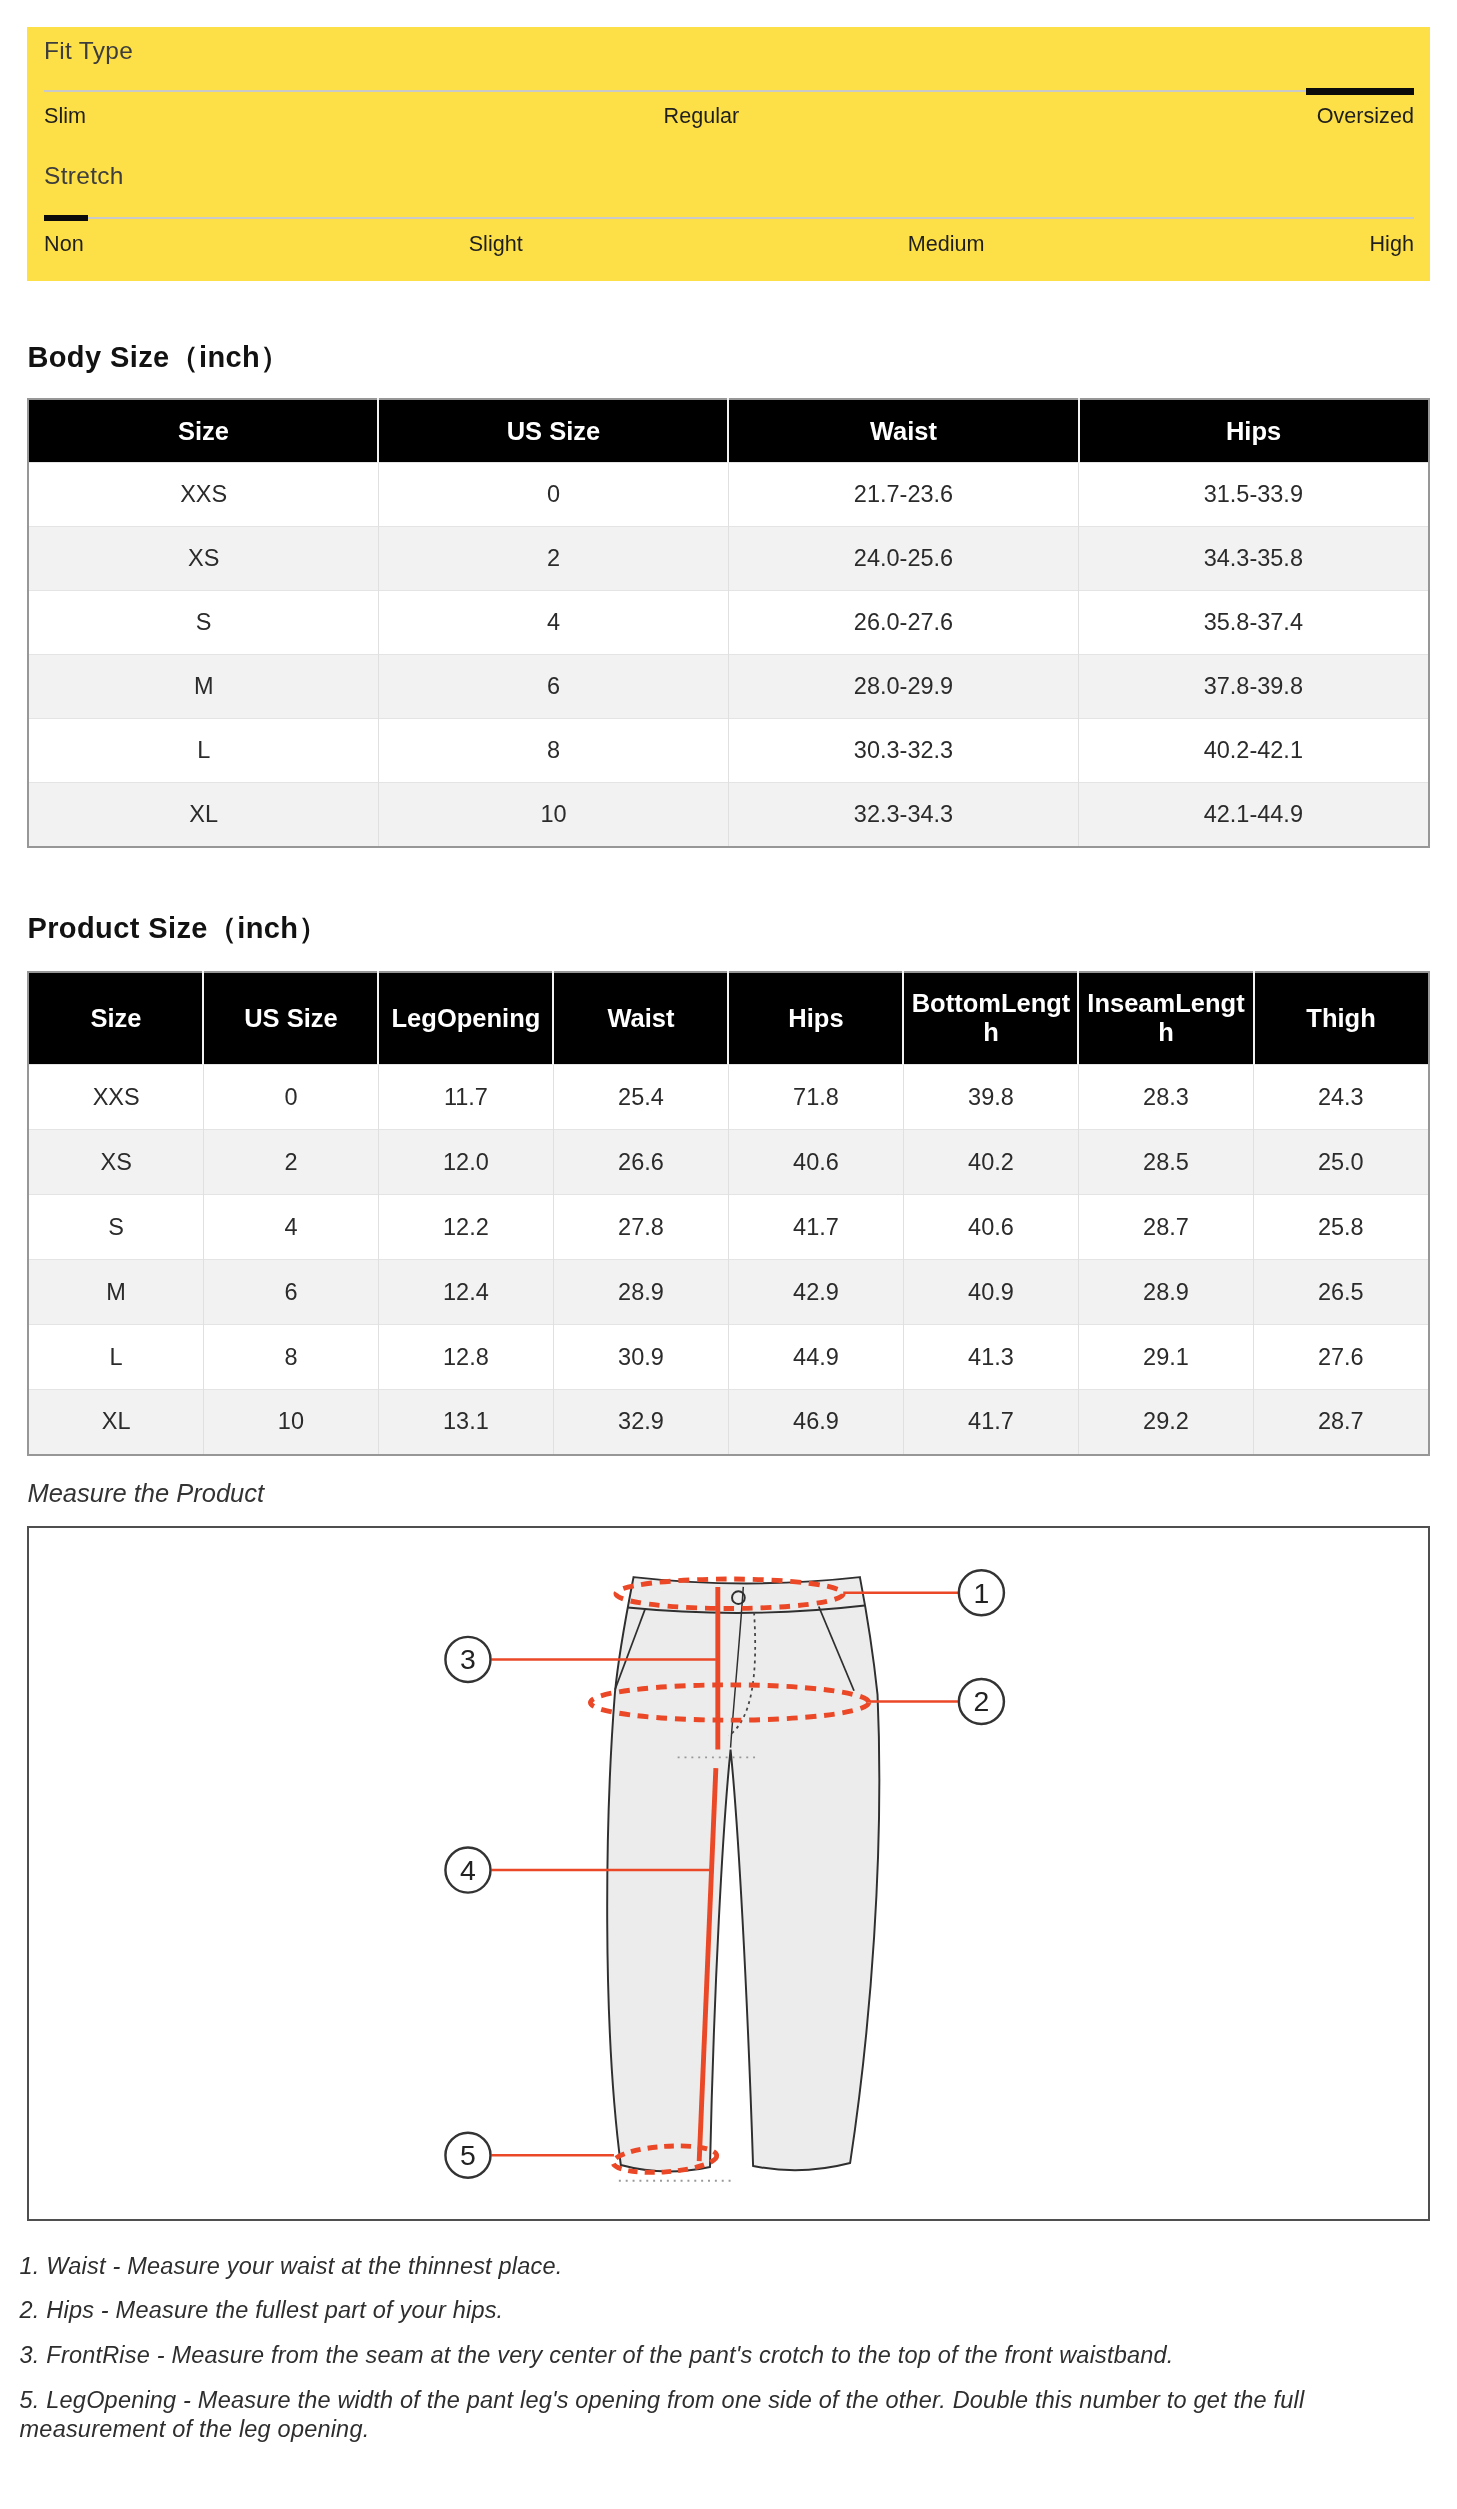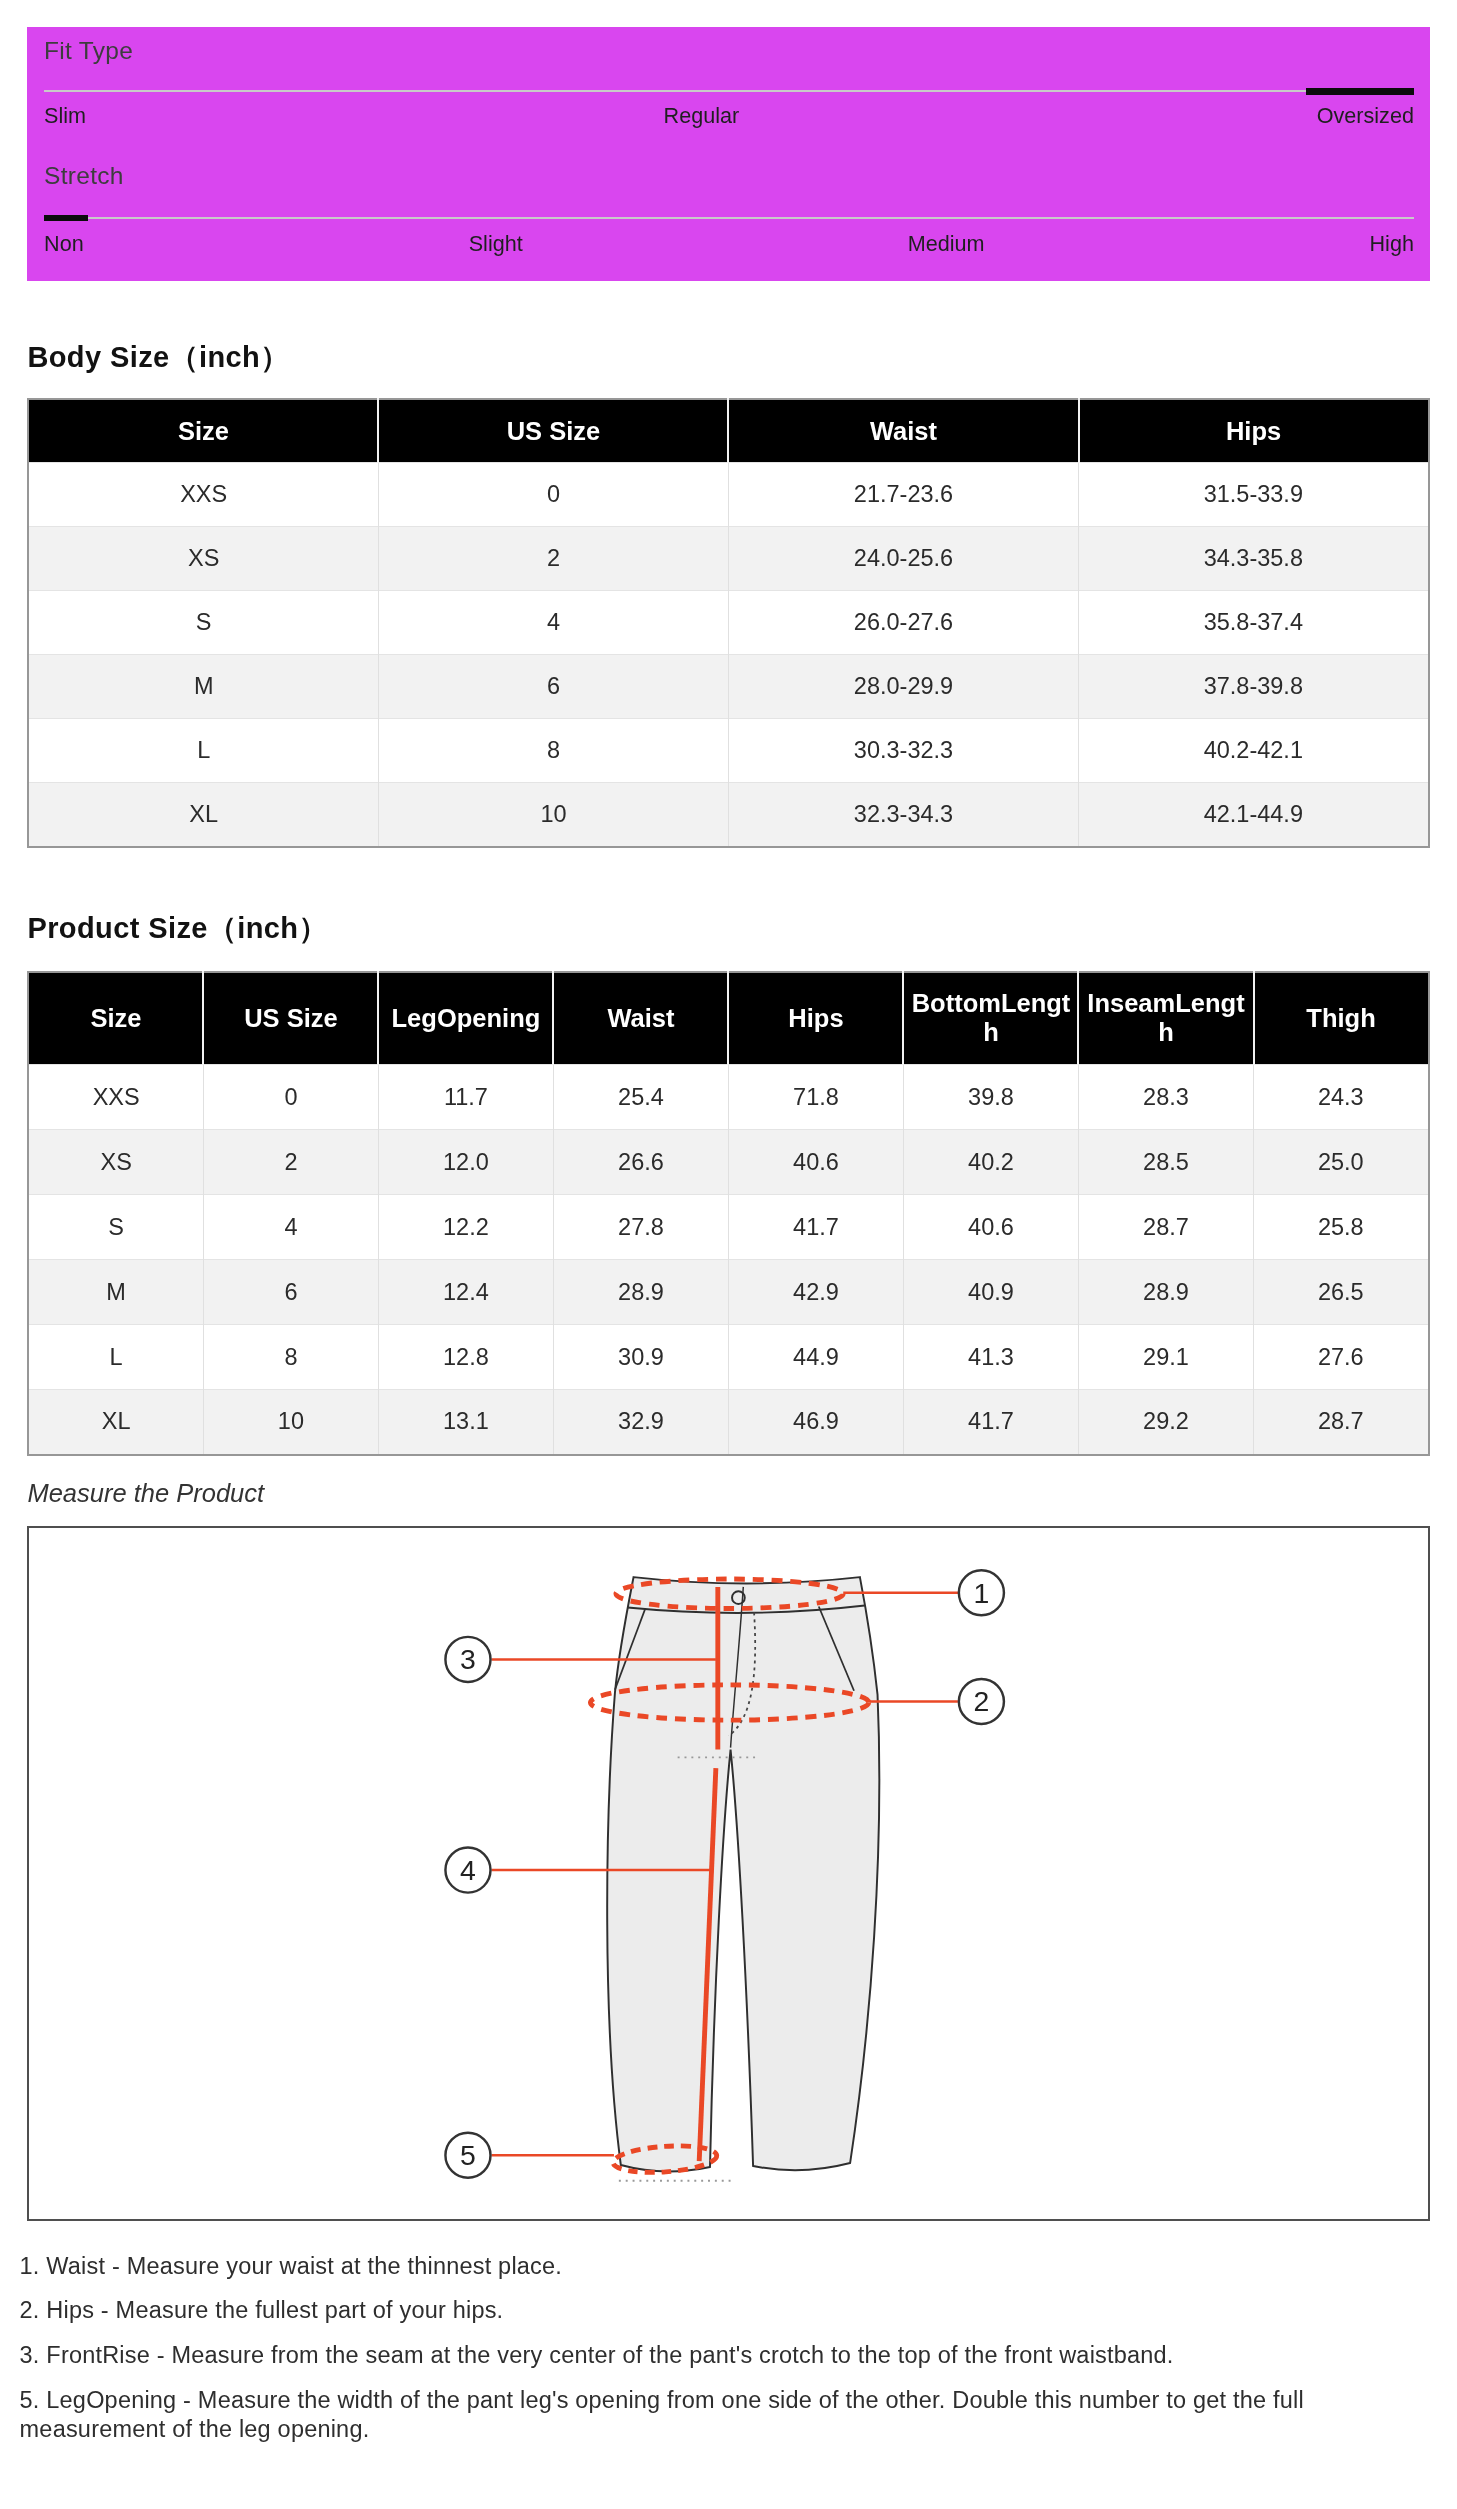--- a/index.html
+++ b/index.html
@@ -8,21 +8,21 @@
     width:1457px; height:2509px;
     font-family:"Liberation Sans","DejaVu Sans",sans-serif;
     color:#222; overflow:hidden;
   }
 
   
   .slider-panel {
     position:relative;
     margin:27.4px 27.4px 0 27.4px;
     height:254px;
-    background:#d946ef;
+    background:#fde047;
   }
   .slider-group-label {
     position:absolute; left:16.7px;
     font-size:24.5px; font-weight:400; color:#3d3d3d;
     letter-spacing:0.3px;
   }
   .lbl-fit { top:9.8px; }
   .lbl-stretch { top:135px; }
   .track {
     position:absolute; left:16.7px; right:15.7px; height:2px; background:#c9c9c9;
@@ -80,21 +80,21 @@
     font-size:25.5px; font-style:italic; color:#333;
   }
   .diagram-box {
     margin:17.6px 27.4px 0 27.4px;
     height:695px;
     border:2px solid #4f4f4f;
     background:#fff;
   }
   .diagram-box svg { display:block; width:100%; height:100%; }
 
-  .instructions { margin:31px 27.4px 0 19.6px; }
+  .instructions { margin:31px 27.4px 0 19.6px;font-style:italic; }
   .instr {
     font-size:23.5px; color:#2e2e2e; line-height:29px;
     margin-bottom:15.7px; letter-spacing:0.2px;
   }
 </style>
 </head>
 <body>
 
 <div class="slider-panel">
   <div class="slider-group-label lbl-fit">Fit Type</div>

